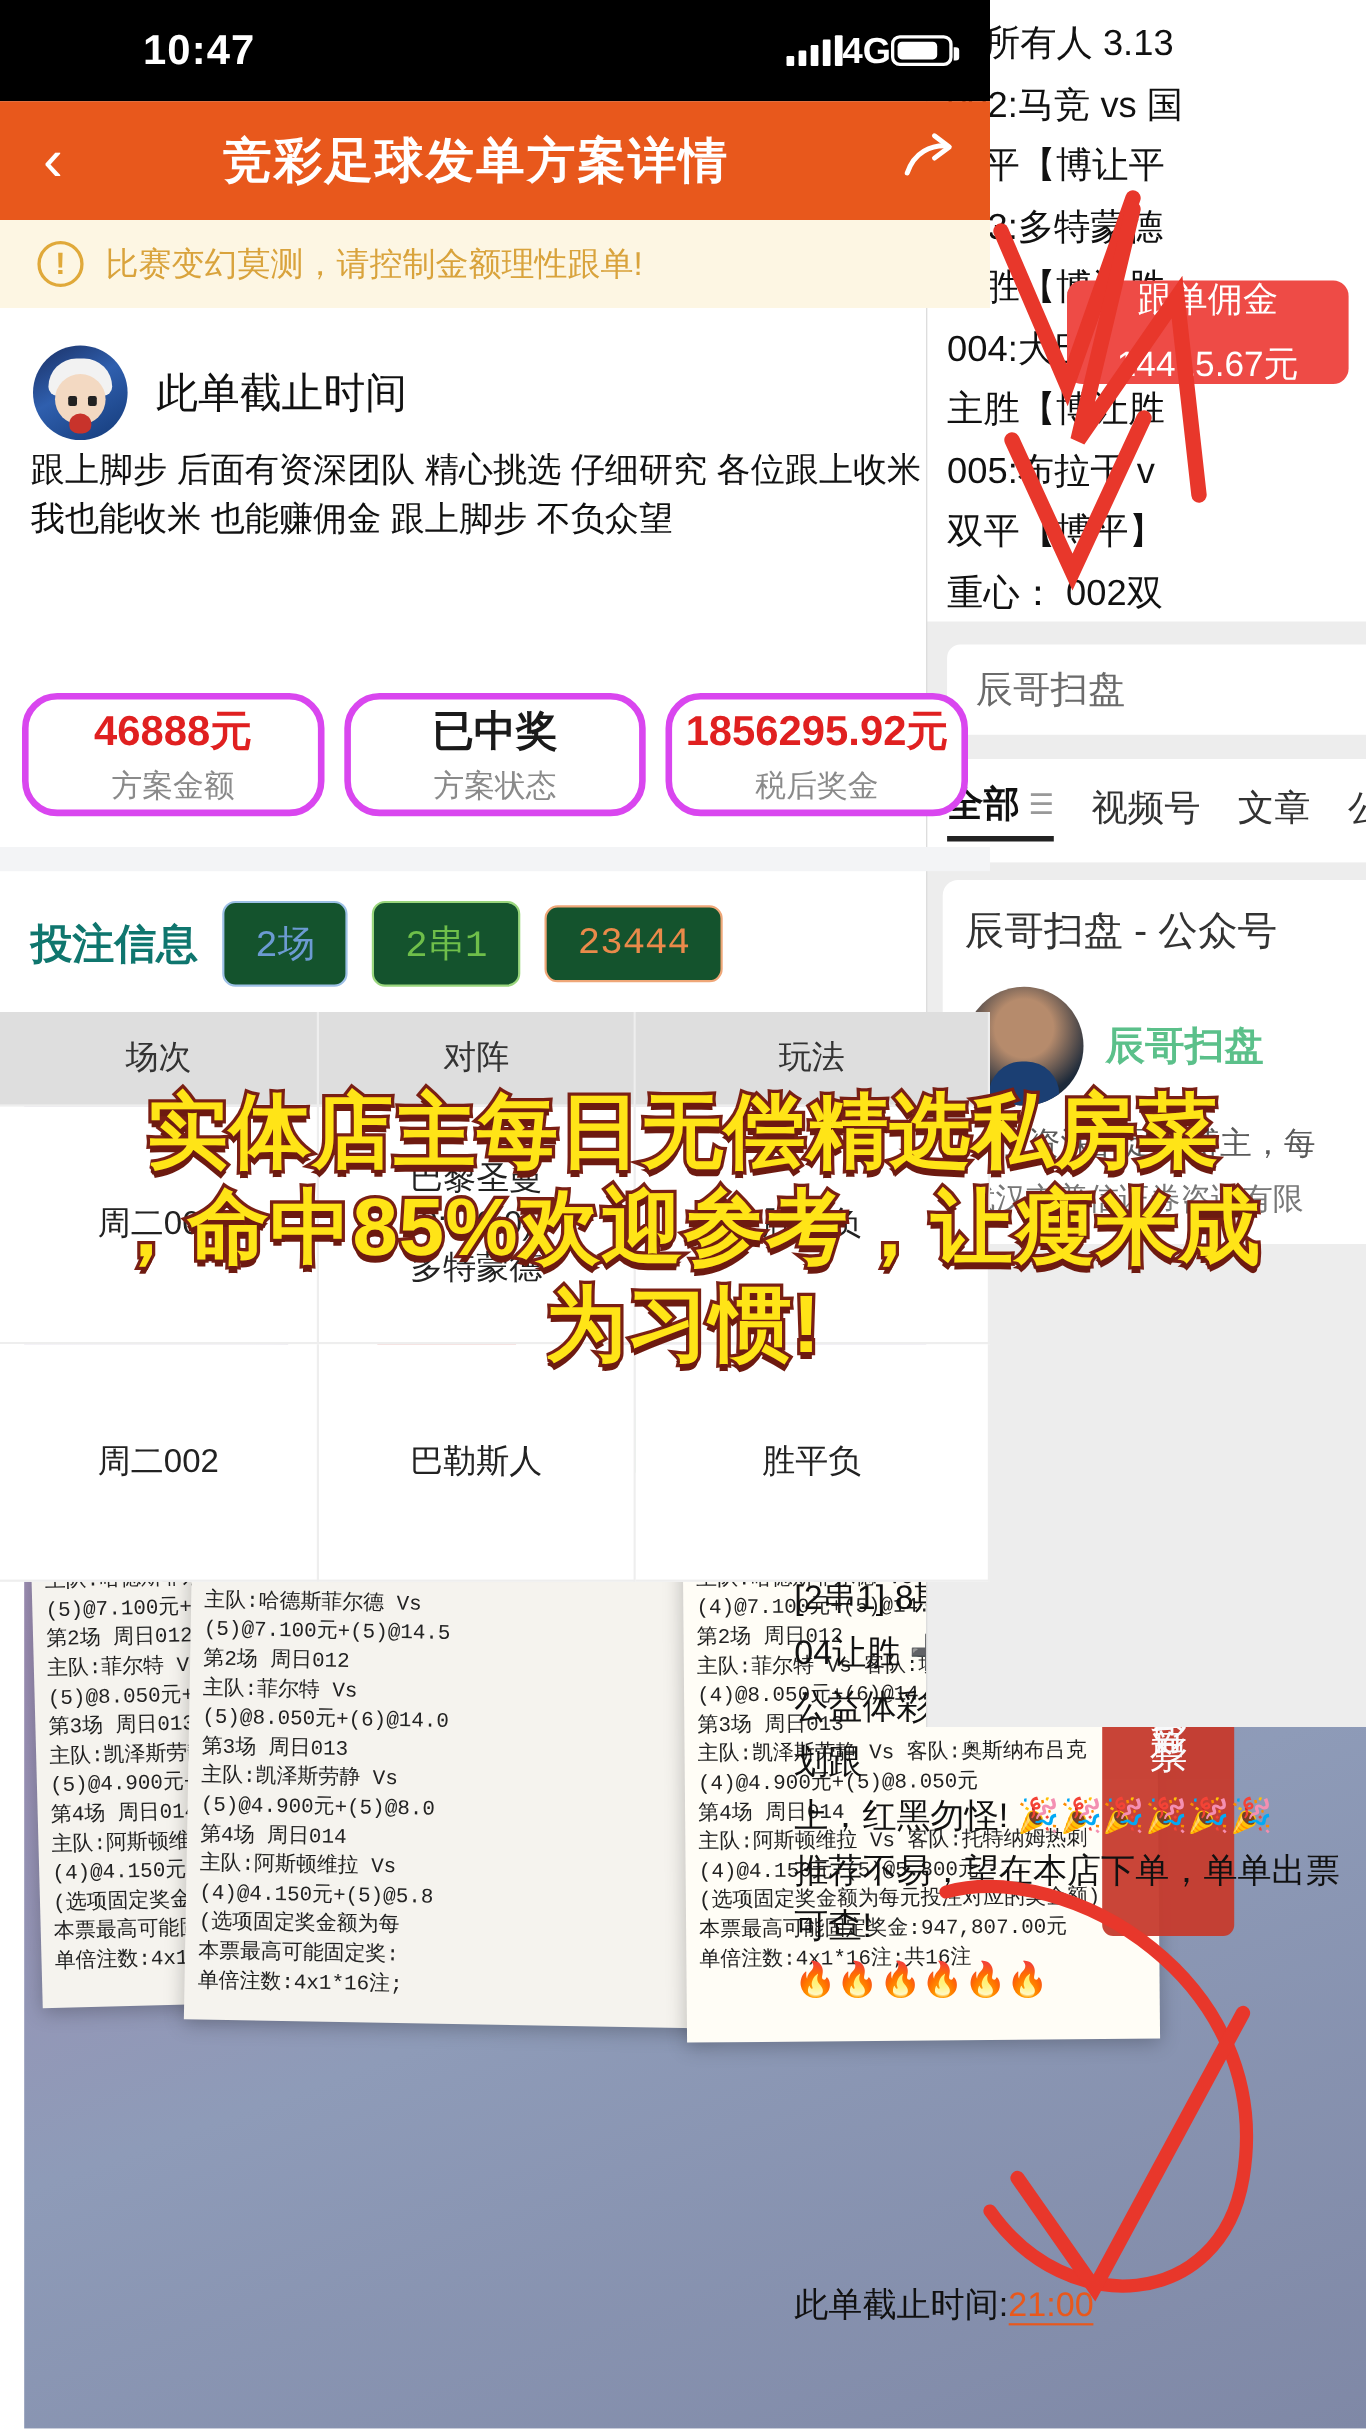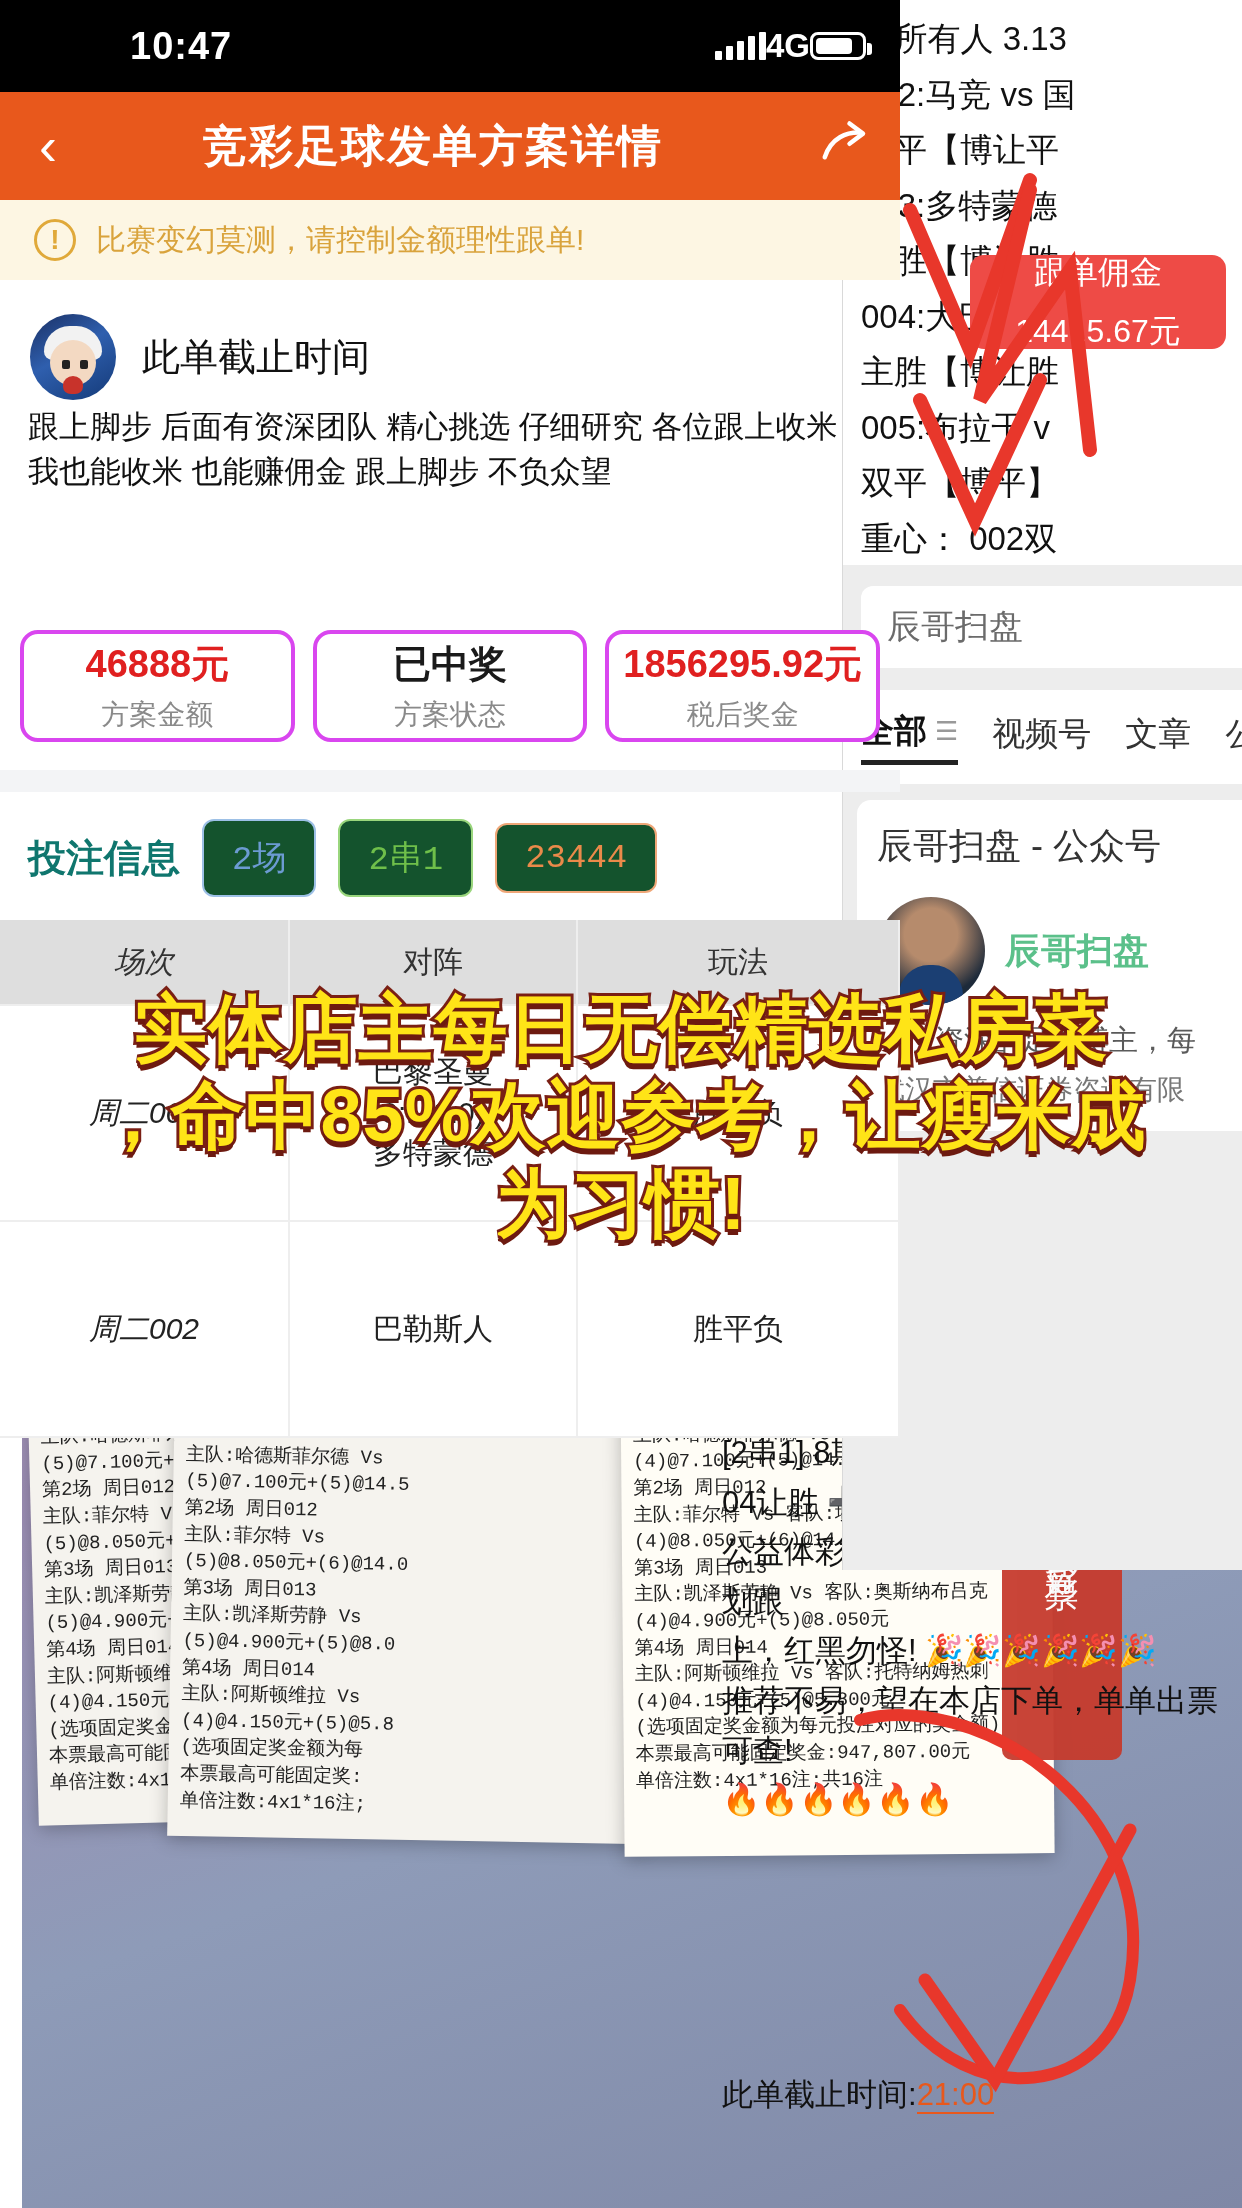--- a/index.html
+++ b/index.html
@@ -52,21 +52,21 @@
   .comm{ position:absolute; right:16px; top:255px; width:256px; height:94px; background:#EE4B46;
     border-radius:14px; color:#fff; display:flex; flex-direction:column; align-items:center;
     justify-content:center; gap:15px;}
   .comm-t{ font-size:32px;}
   .comm-v{ font-size:32px;}
 
   .desc{ position:absolute; left:0; top:405px; width:900px; padding:0 28px;
     font-size:31px; line-height:1.45; color:#111;}
 
   .stats{ position:absolute; left:0; top:630px; width:900px; padding:0 20px; display:flex; gap:18px;}
-  .stat{ flex:1; height:112px; border:4px solid #d946ef; border-radius:18px; background:#fff;
+  .stat{ flex:1; height:112px; border:6px solid #d946ef; border-radius:32px; background:#fff;
     display:flex; flex-direction:column; align-items:center; justify-content:center; gap:6px;}
   .stat .v{ font-size:38px; font-weight:700; color:#E02020; white-space:nowrap;}
   .stat .v.dark{ color:#1a1a1a;}
   .stat .l{ font-size:28px; color:#8a8a8a;}
 
   .sep{ position:absolute; left:0; top:770px; width:900px; height:22px; background:#f3f4f6;}
 
   .betinfo{ position:absolute; left:0; top:810px; width:900px; height:96px; display:flex;
     align-items:center; padding-left:28px; gap:22px;}
   .bi-title{ font-size:38px; font-weight:700; color:#0f766e;}
@@ -74,21 +74,21 @@
   .chip.blue{ color:#6c9bd2; border-color:#9dc0e6;}
   .chip.green{ color:#6fbf4a; border-color:#9ad67d;}
   .chip.orange{ color:#ea8a4a; border-color:#efa778;text-align:right;}
 
   .tablew{ position:absolute; left:0; top:920px; width:900px;}
   .trow{ display:flex; }
   .thead .tcell{ background:#dedede; font-size:30px; color:#333; height:86px;}
   .tcell{ display:flex; align-items:center; justify-content:center; text-align:center;
     border-right:2px solid #eee; border-bottom:2px solid #eee; font-size:30px; color:#222;
     padding:10px 6px; line-height:1.35; white-space:pre-line;}
-  .c1{ width:290px; flex:none;font-style:italic;} .c2{ width:288px; flex:none;} .c3{ width:auto; flex:1;}
+  .c1{ width:290px; flex:none;} .c2{ width:288px; flex:none;} .c3{ width:auto; flex:1;}
   .tbody .tcell{ min-height:216px; background:#fff;}
 
   
   .wx{ position:absolute; right:0; top:0; width:360px; height:1570px; background:#EDEDED;
     overflow:hidden; border-left:1px solid #d9d9d9;}
   .wx-top{ position:absolute; left:0; top:0; width:360px; height:565px; background:#fff;
     padding:14px 18px; overflow:hidden;}
   .wx-line{ font-size:33px; color:#111; line-height:1.5; white-space:pre-line; margin-bottom:6px;}
   .wx-search{ position:absolute; left:18px; top:586px; width:440px; height:82px; background:#fff;
     border-radius:12px; display:flex; align-items:center; padding-left:26px;

